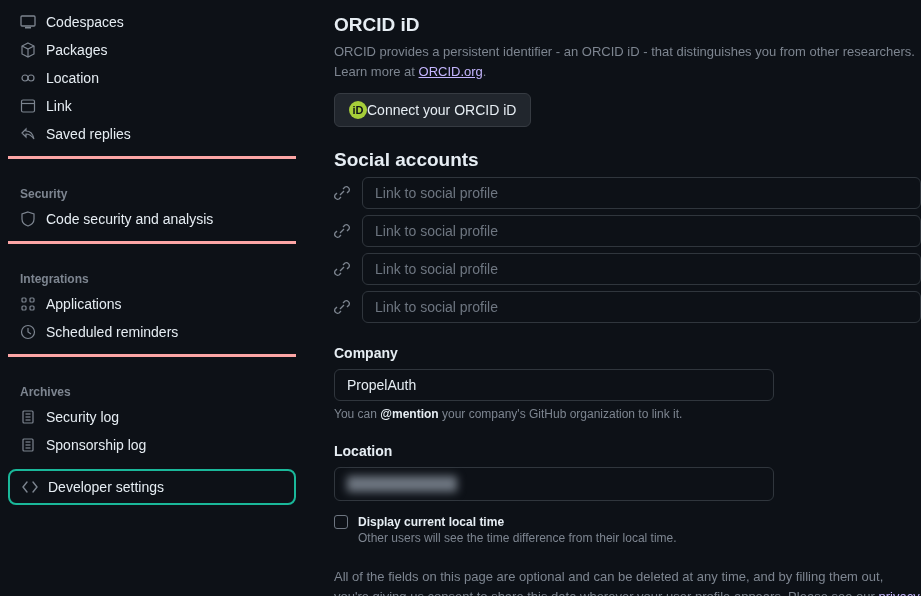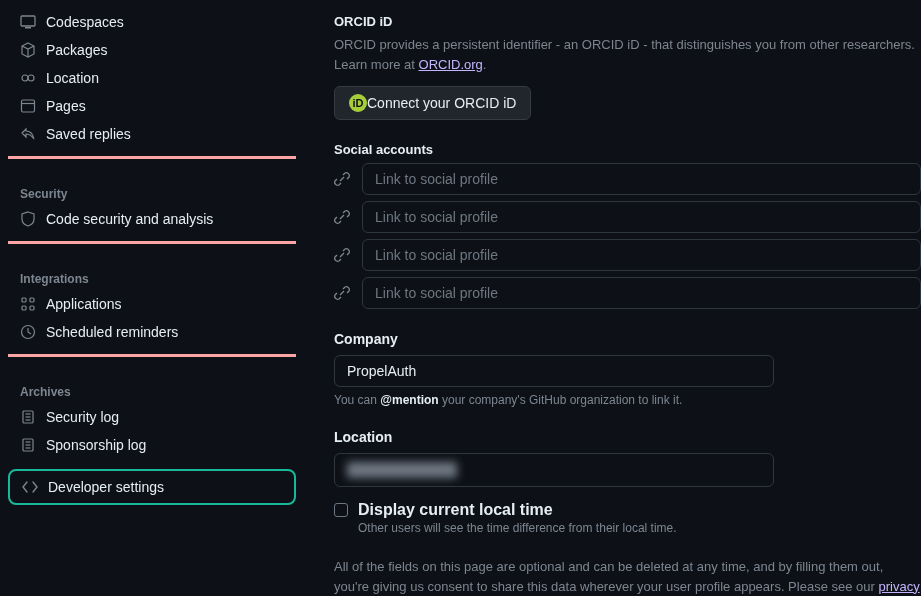--- a/index.html
+++ b/index.html
@@ -43,21 +43,21 @@
     border: 2px solid #1ab89a;
     border-radius: 8px;
     padding: 8px 12px;
   }
   .main {
     flex: 1;
     padding: 0 0 0 22px;
     width: 609px;
   }
   h3.section {
-    font-size: 13px;
+    font-size: 19px;
     font-weight: 600;
     margin-bottom: 6px;
   }
   .desc {
     color: #7d8590;
     font-size: 13px;
     line-height: 1.5;
     margin-bottom: 12px;
   }
   a.link { color: #c4b5fd; text-decoration: underline; }
@@ -99,21 +99,21 @@
     width: 100%;
   }
   .input::placeholder { color: #6e7681; }
   .input-block { width: 440px; }
   .hint { color:#7d8590; font-size:12px; margin-top:6px; }
   .hint strong { color:#e6edf3; font-weight:600; }
   .check-row { display:flex; align-items:center; gap:10px; }
   .checkbox {
     width:14px; height:14px; border:1px solid #6e7681; border-radius:3px; background:#0d1117;
   }
-  .check-label { font-weight:600; font-size:16px; }
+  .check-label { font-weight:600; font-size:12px; }
   .sub { color:#7d8590; font-size:12px; margin-left:24px; margin-top:2px; }
   .section-block { margin-bottom: 22px; }
   .label { font-size: 14px; font-weight: 600; margin-bottom: 8px; display:block; }
   .blurred {
     display:inline-block; width:110px; height:16px; background:#6e7681; filter:blur(4px); border-radius:2px;
     vertical-align:middle;
   }
   .foot {
     color:#7d8590; font-size:13px; line-height:1.5; margin-top:18px;
   }
@@ -150,21 +150,21 @@
         </span>
       <span>Location</span>
     </div>
     <div class="side-item">
       <span class="icon">
           <svg viewBox="0 0 16 16">
             <rect x="1.5" y="2" width="13" height="12" rx="1.5" fill="none" stroke="#7d8590" stroke-width="1.2"></rect>
             <line x1="1.5" y1="5.5" x2="14.5" y2="5.5" stroke="#7d8590" stroke-width="1.2"></line>
           </svg>
         </span>
-      <span>Pages</span>
+      <span>Link</span>
     </div>
     <div class="side-item">
       <span class="icon">
           <svg viewBox="0 0 16 16">
             <path d="M6 3L2 7l4 4V8c4 0 6 2 8 5-1-5-4-8-8-8V3z" fill="none" stroke="#7d8590" stroke-width="1.2"></path>
           </svg>
         </span>
       <span>Saved replies</span>
     </div>
   </div>

